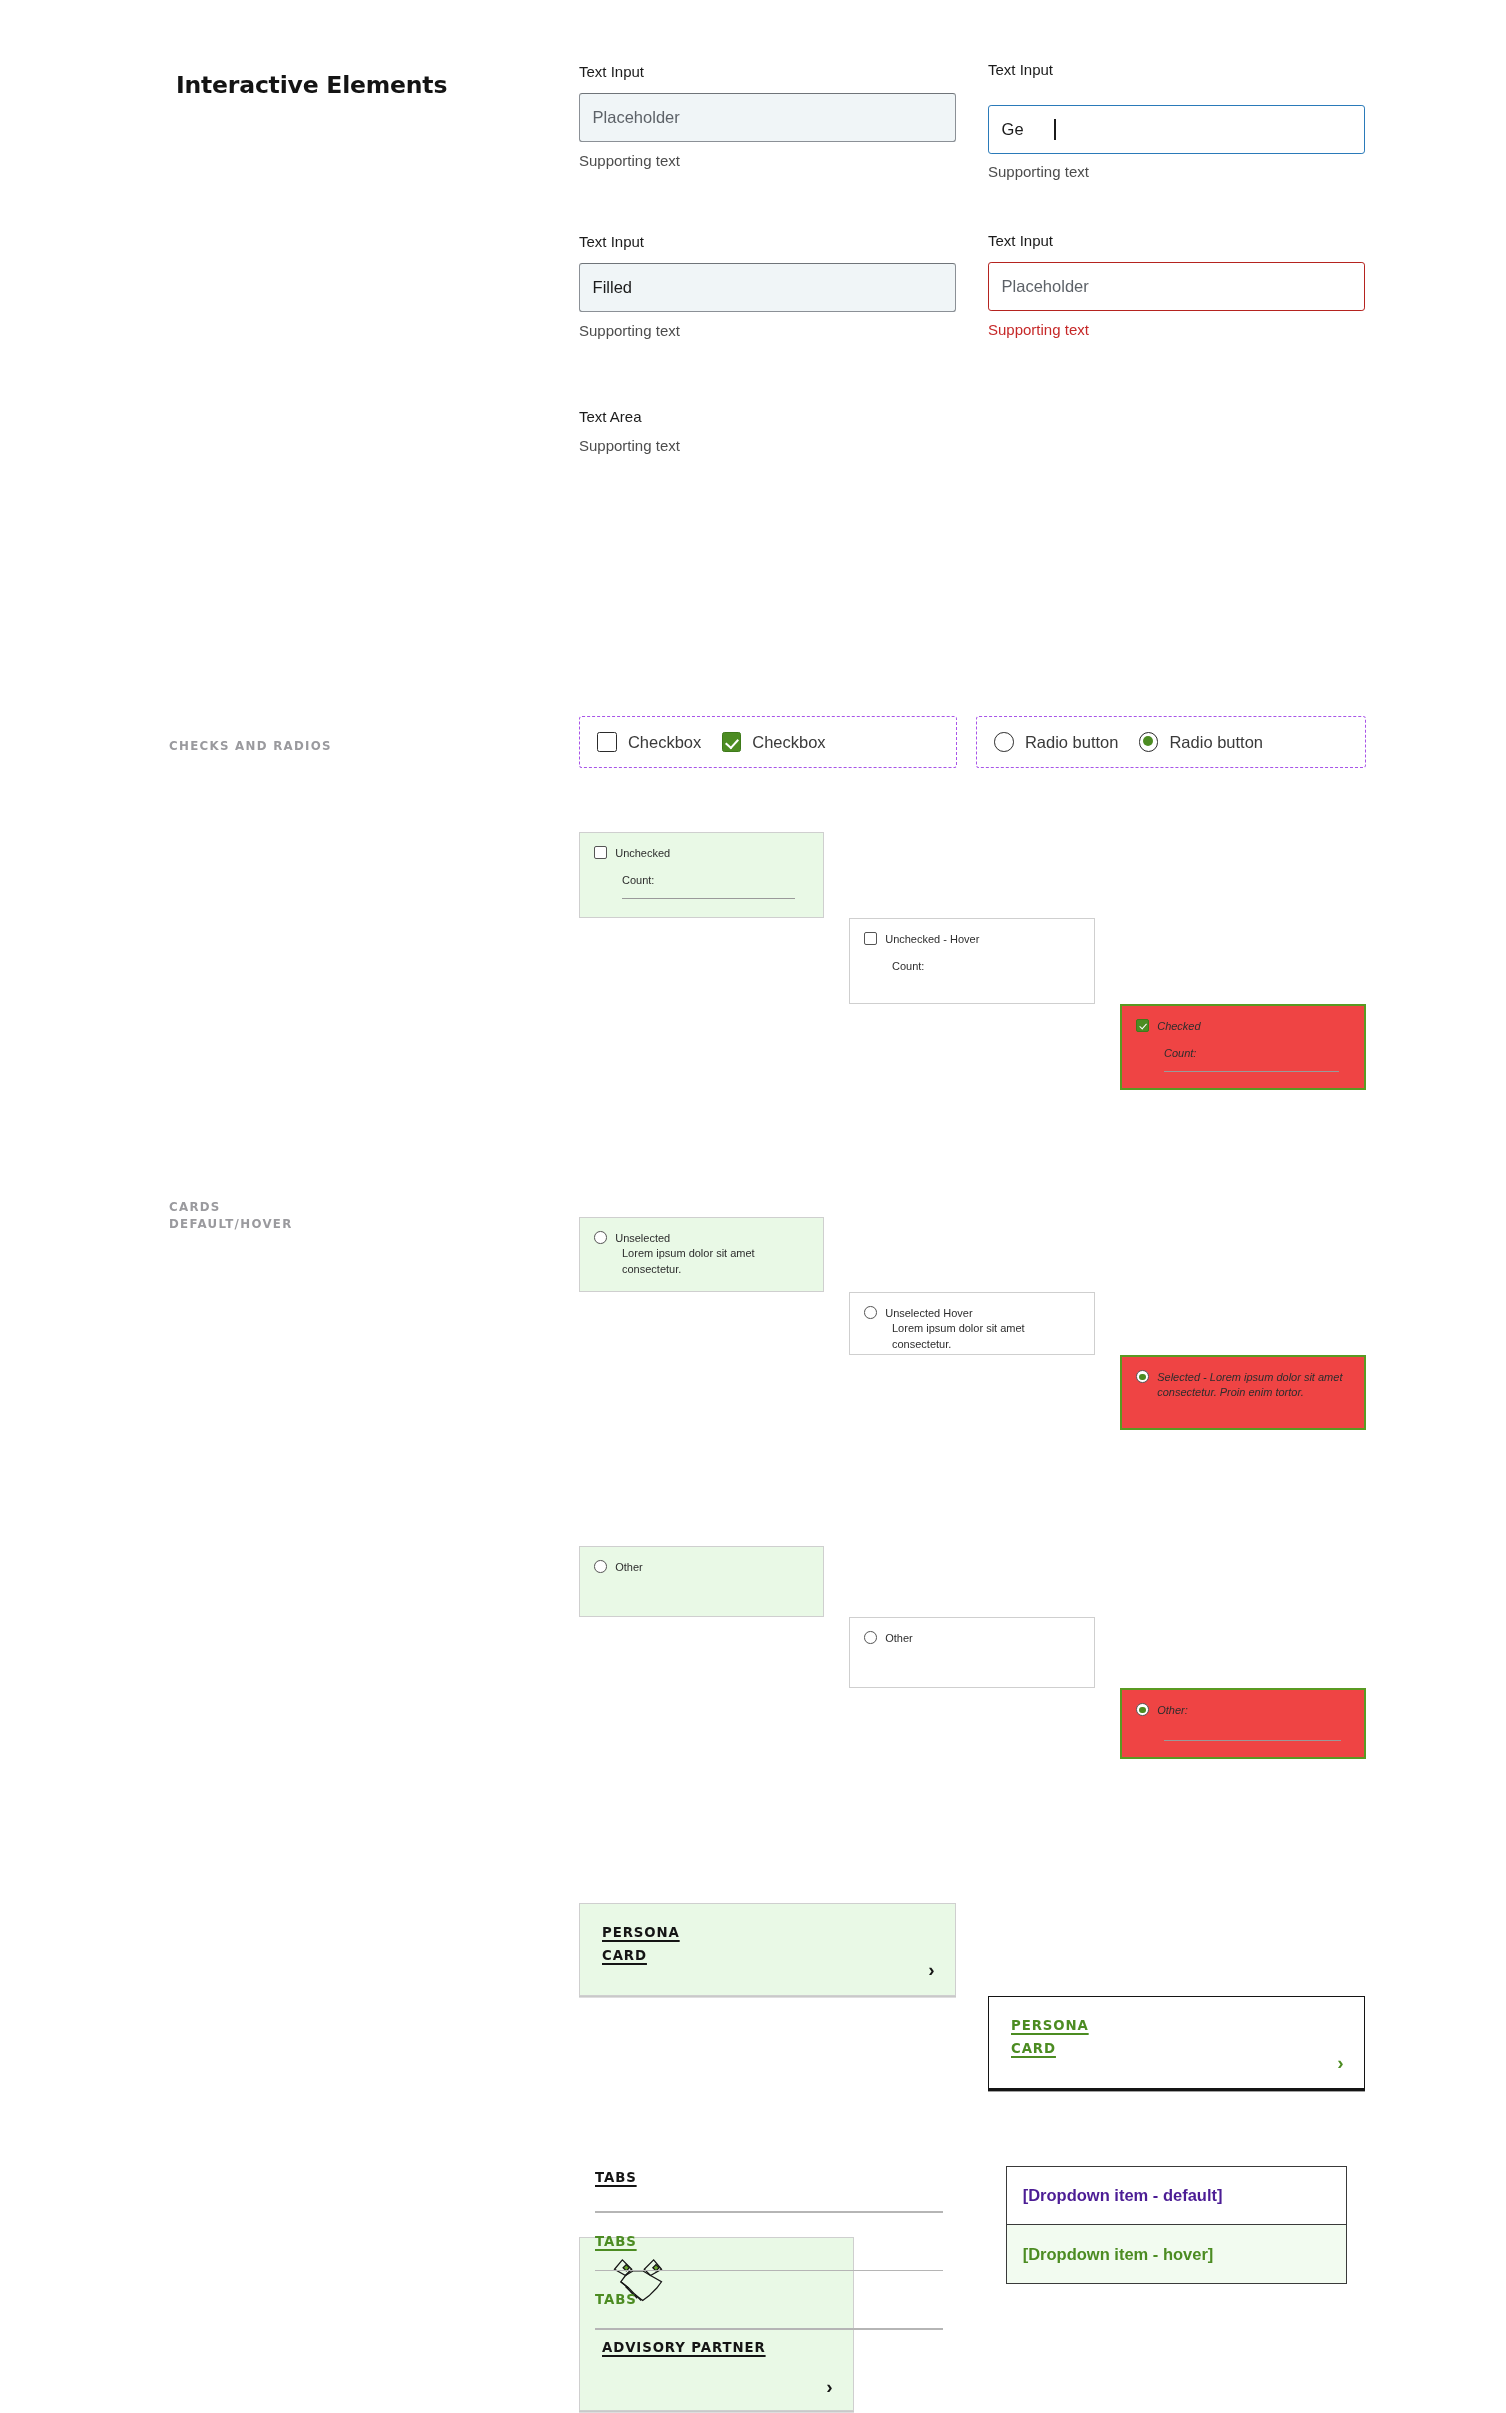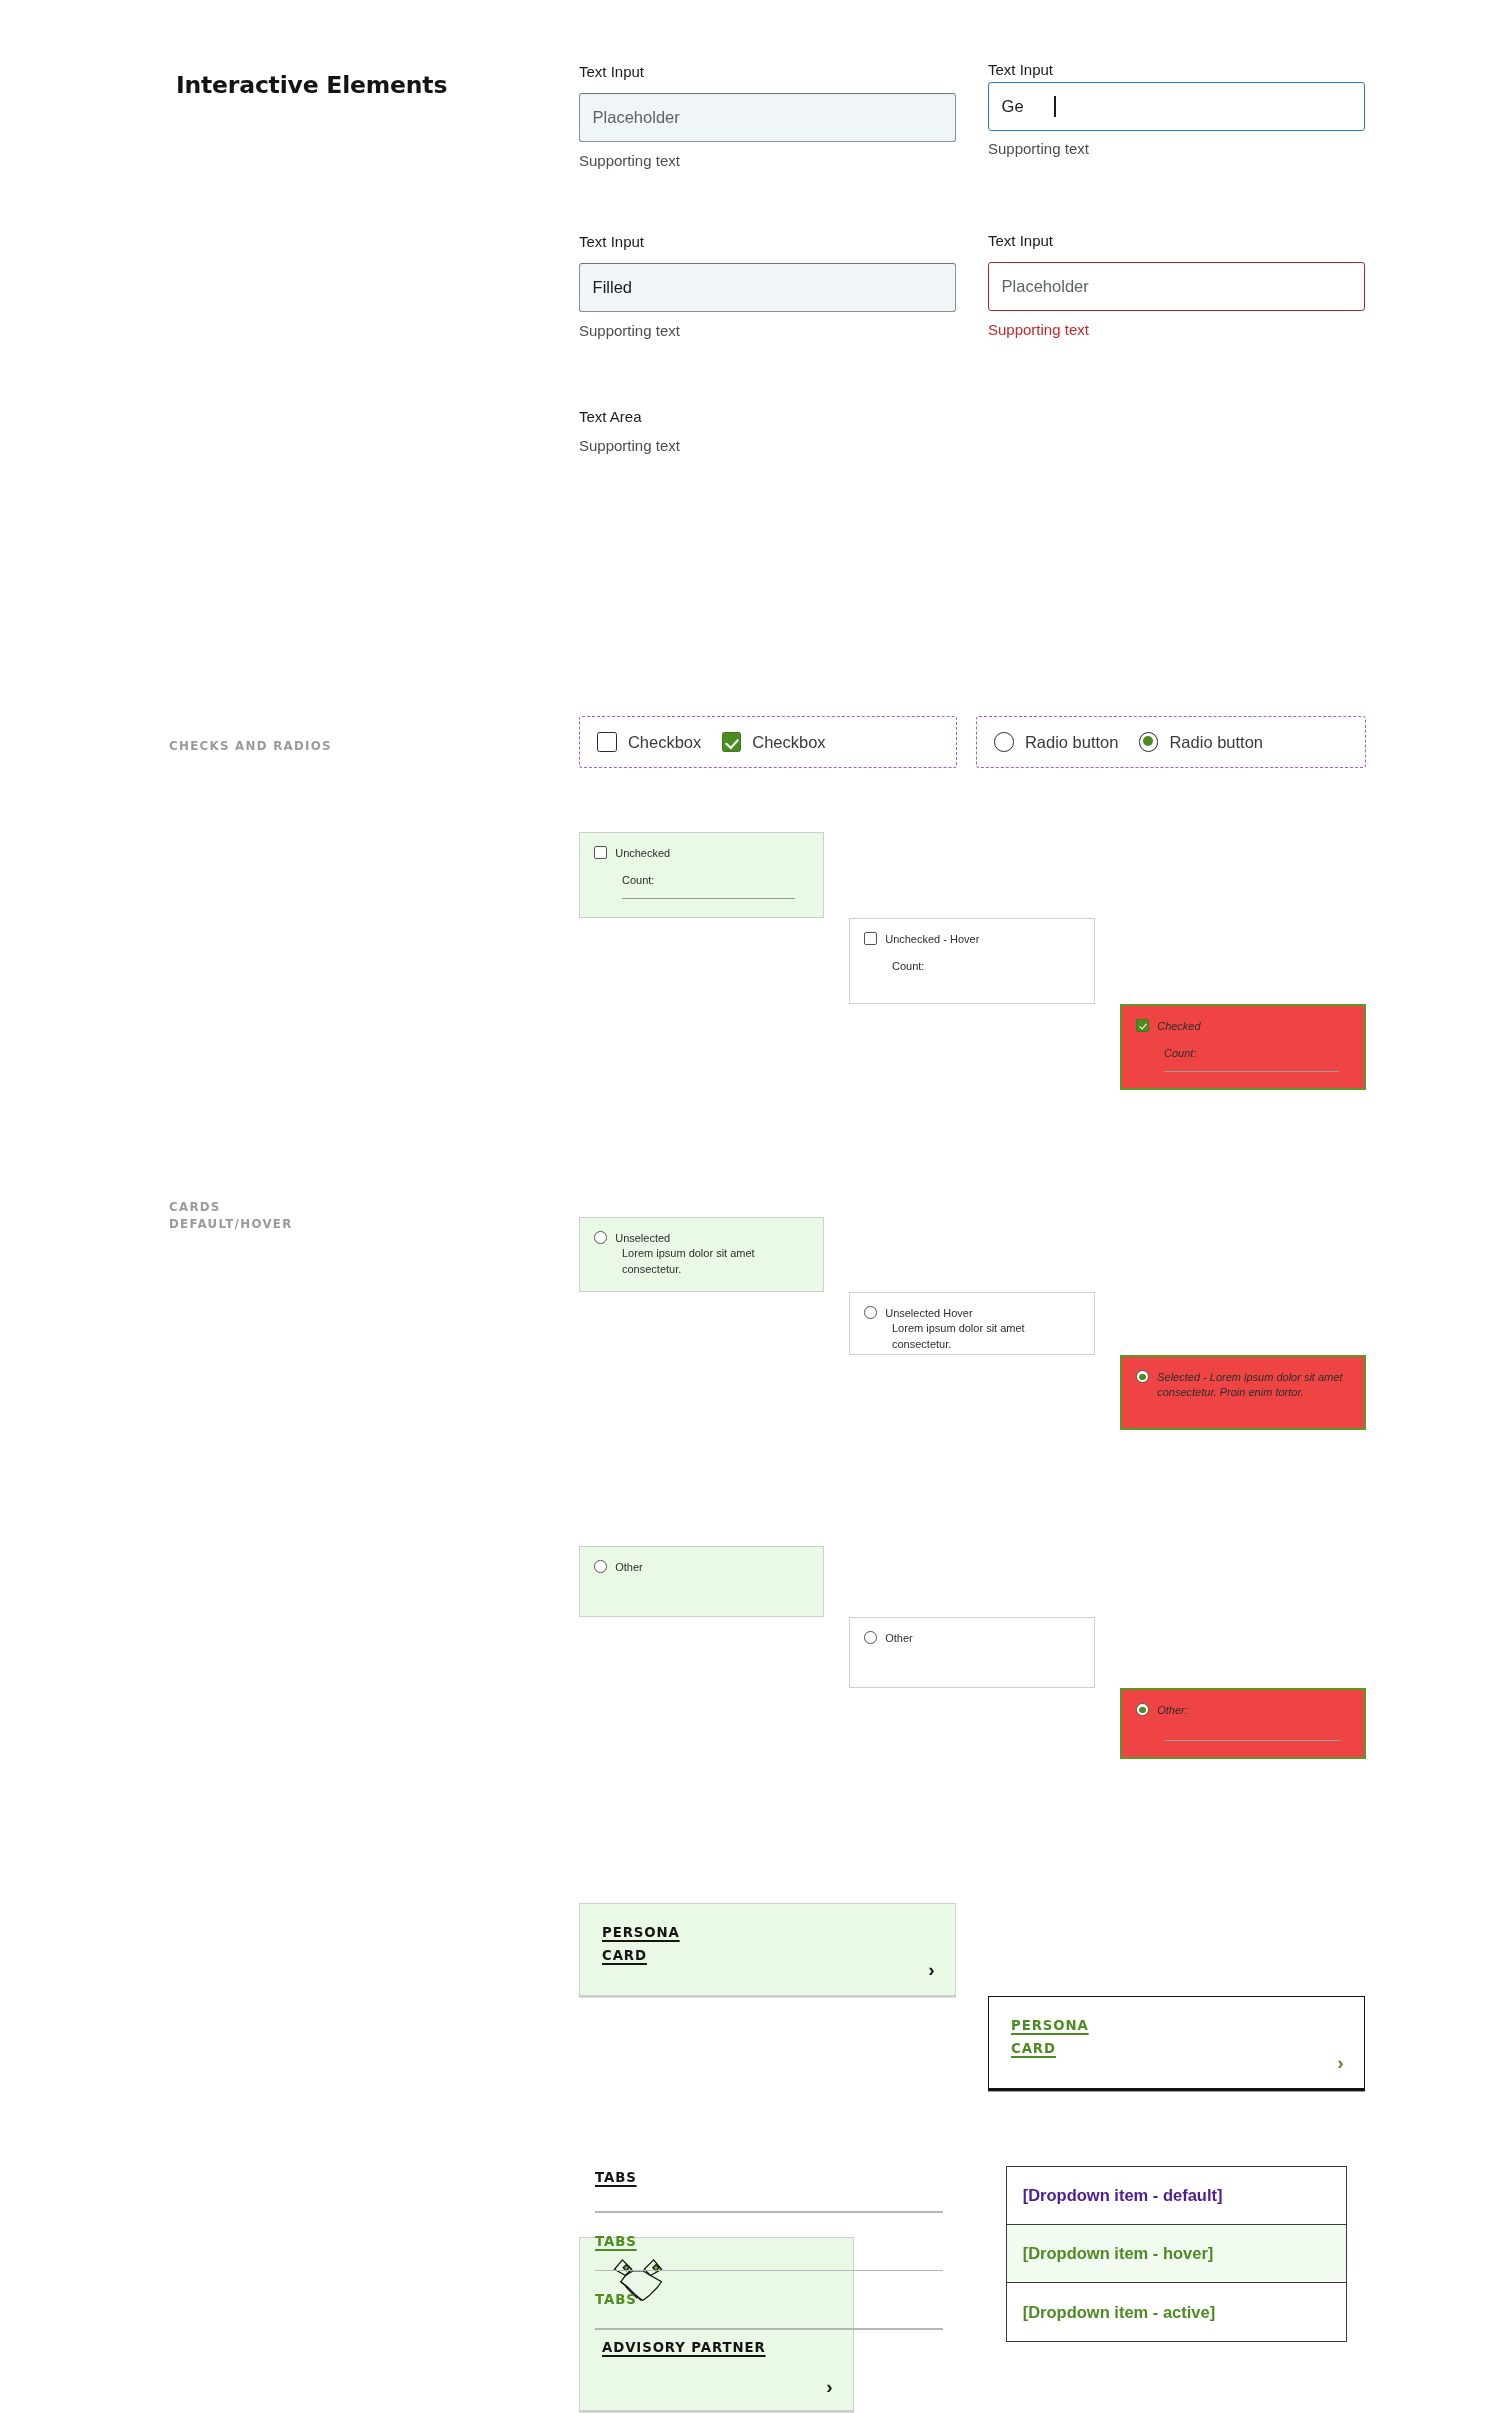--- a/index.html
+++ b/index.html
@@ -242,21 +242,21 @@
 <div class="abs" style="left:579px; top:63px;">
   <div class="field-label">Text Input</div>
   <div class="tinput" style="margin-top:11.8px;">
     <span>Placeholder</span>
   </div>
   <div class="support" style="margin-top:10.2px;">Supporting text</div>
 </div>
 
 <div class="abs" style="left:988px; top:61px;">
   <div class="field-label">Text Input</div>
-  <div class="tinput focus" style="margin-top:3px;gap:30px;">
+  <div class="tinput focus" style="margin-top:26px;gap:30px;">
     <span>Ge</span>
       <span class="caret"></span>
   </div>
   <div class="support" style="margin-top:9.4px;">Supporting text</div>
 </div>
 
 <div class="abs" style="left:579px; top:233px;">
   <div class="field-label">Text Input</div>
   <div class="tinput filled" style="margin-top:11.8px;">
     <span>Filled</span>
@@ -423,17 +423,14 @@
   <div class="tab-rule"></div>
 </div>
 
 <div class="dd abs" style="left:1006px; top:2166px; width:341px;">
   <div class="dd-item">
     <span>[Dropdown item - default]</span>
   </div>
   <div class="dd-item hover">
     <span>[Dropdown item  -  hover]</span>
   </div>
-  <div class="dd-item active">
-    <span>[Dropdown item - active]</span>
-  </div>
 </div>
 
 
 </body></html>

